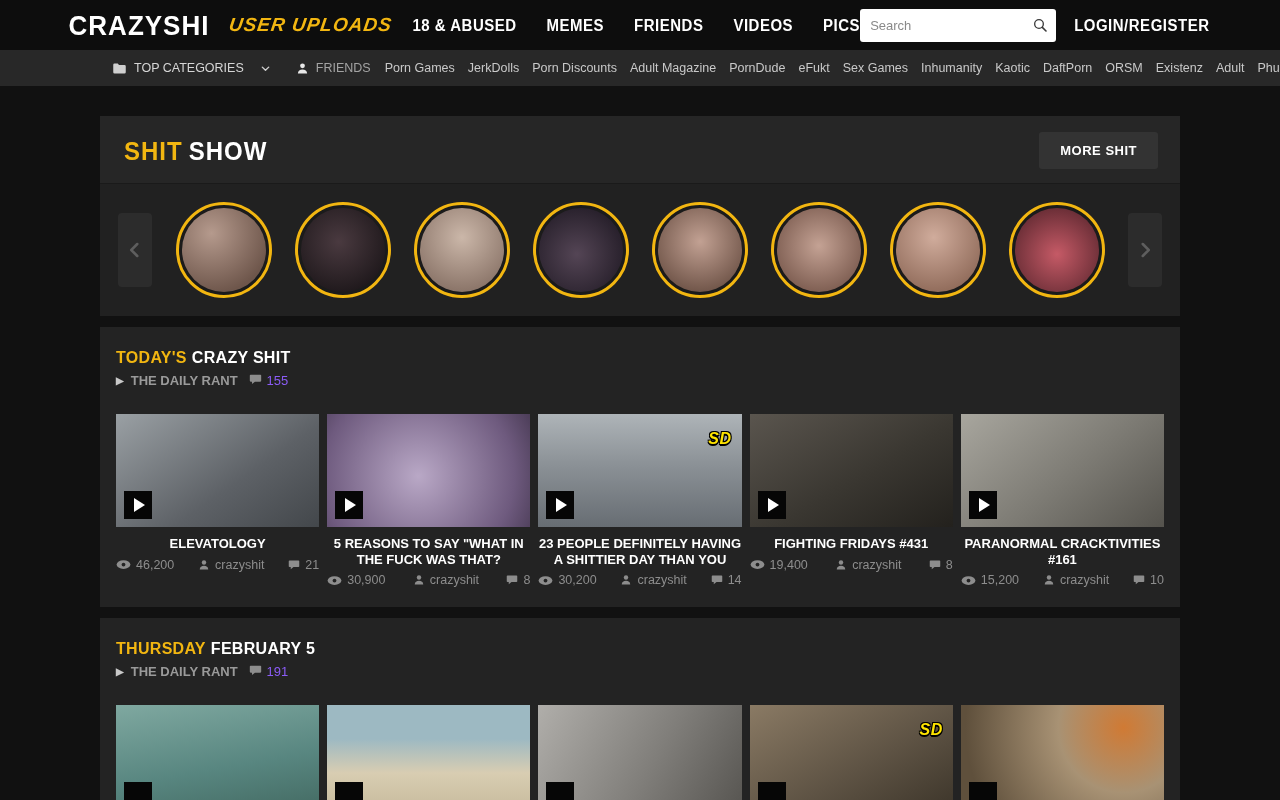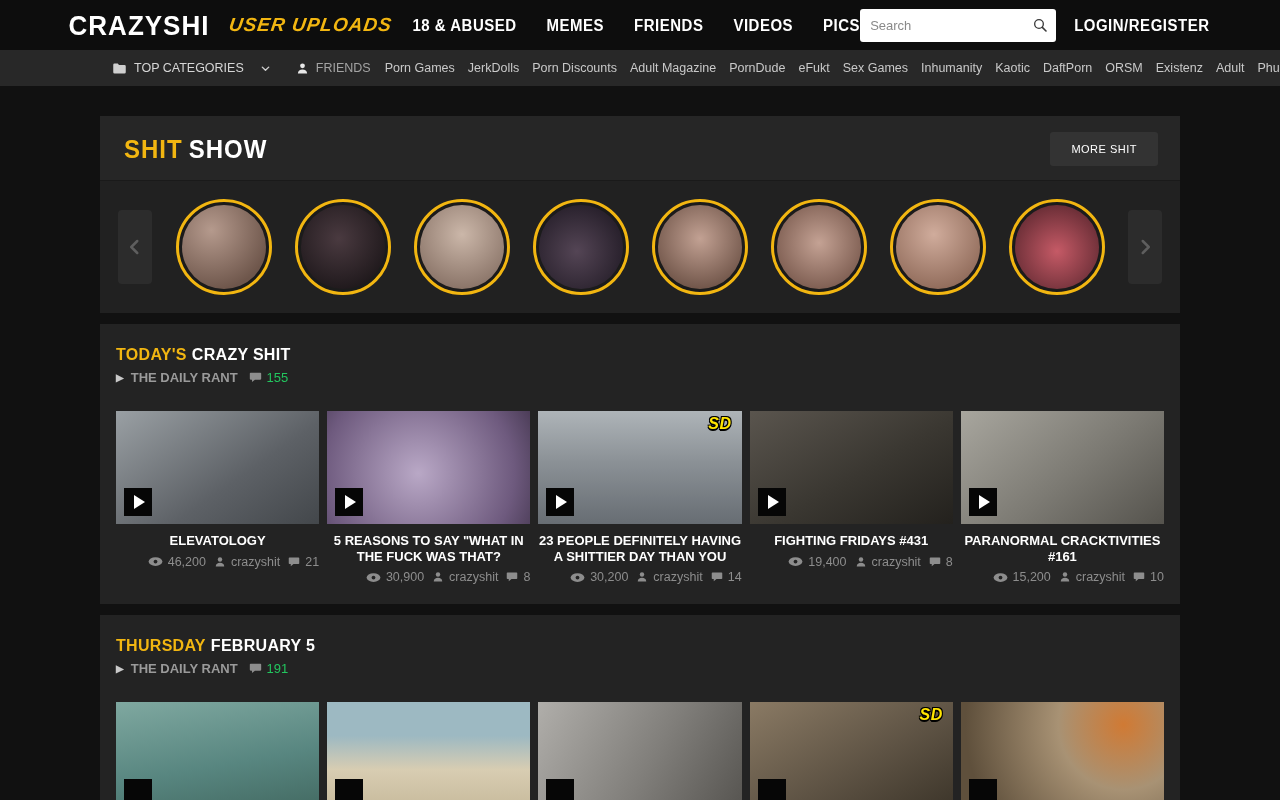--- a/index.html
+++ b/index.html
@@ -29,21 +29,21 @@
   
   .main { width:1080px; margin:30px 0 0 100px; }
   .panel { background:#232323; }
   .panel + .panel { margin-top:11px; }
 
   
   .ss-head { display:flex; align-items:center; justify-content:space-between; padding:16px 22px 14px 24px; background:#262626; border-bottom:1px solid #1a1a1a; }
   .ss-title { font-weight:800; font-size:24px; letter-spacing:1px; transform:scaleY(1.1); transform-origin:left; }
   .ss-title .accent { color:#f2b611; }
   .ss-title .rest { color:#ffffff; margin-left:6px; }
-  .btn-more { background:#333333; color:#ffffff; border:none; font-family:"Liberation Sans", sans-serif; font-weight:400; font-size:11px; letter-spacing:.5px; padding:11px 21px; border-radius:3px; cursor:pointer; }
+  .btn-more { background:#333333; color:#ffffff; border:none; font-family:"Liberation Sans", sans-serif; font-weight:700; font-size:13px; letter-spacing:.5px; padding:11px 21px; border-radius:3px; cursor:pointer; }
   .carousel { display:flex; align-items:center; justify-content:space-between; padding:18px 18px; background:#212121; }
   .car-arrow { width:34px; height:74px; background:#2c2c2c; border:none; border-radius:4px; color:#5e5e5e; display:flex; align-items:center; justify-content:center; cursor:pointer; flex:0 0 auto; }
   .circles { display:flex; gap:23px; }
   .circ { width:96px; height:96px; border-radius:50%; border:3px solid #f2b611; padding:3px; background:#1b1b1b; cursor:pointer; flex:0 0 auto; }
   .circ-img { width:100%; height:100%; border-radius:50%; }
   .cc1{background:radial-gradient(circle at 35% 30%,#b59a8d,#6e564b 75%);}
   .cc2{background:radial-gradient(circle at 45% 40%,#4a3a40,#1d171a 80%);}
   .cc3{background:radial-gradient(circle at 50% 35%,#cbb7a9,#8a7468 80%);}
   .cc4{background:radial-gradient(circle at 45% 55%,#544555,#241d28 80%);}
   .cc5{background:radial-gradient(circle at 50% 40%,#c2a193,#6e5347 80%);}
@@ -52,41 +52,41 @@
   .cc8{background:radial-gradient(circle at 50% 55%,#c55a66,#5e2830 85%);}
 
   
   .sec { padding:22px 16px 20px 16px; }
   .sec-head { padding-left:0; margin-bottom:26px; }
   .sec-title { font-weight:800; font-size:16px; letter-spacing:.3px; }
   .sec-title .accent { color:#f2b611; }
   .sec-title .rest { color:#ffffff; margin-left:5px; }
   .rant { display:flex; align-items:center; gap:7px; margin-top:6px; font-weight:700; font-size:13px; color:#9a9a9a; cursor:pointer; }
   .rant .tri { font-size:10px; color:#c9c9c9; }
-  .rant .cnt { color:#22c55e; font-weight:400; display:flex; align-items:center; gap:5px; margin-left:4px; }
+  .rant .cnt { color:#8b5cf6; font-weight:400; display:flex; align-items:flex-start; gap:5px; margin-left:4px; }
   .cards { display:grid; grid-template-columns:repeat(5,1fr); gap:8px; }
   .card { cursor:pointer; }
   .thumb { position:relative; height:113px; overflow:hidden; }
   .t1{background:linear-gradient(145deg,#9aa0a4,#5d6166 60%,#43474b);}
   .t2{background:radial-gradient(circle at 45% 55%,#b9a8c6,#6e5a7e 75%,#4c3d58);}
   .t3{background:linear-gradient(180deg,#aeb4b8,#8b9196 45%,#676d73);}
   .t4{background:linear-gradient(150deg,#5a554e,#3a3731 55%,#23211d);}
   .t5{background:linear-gradient(140deg,#a8a69e,#7c7a73 55%,#55534d);}
   .u1{background:linear-gradient(170deg,#7fa8a0,#588680 55%,#41675f);}
   .u2{background:linear-gradient(180deg,#9db9c2 30%,#d8cdb2 60%,#c4b798);}
   .u3{background:linear-gradient(120deg,#b0aeaa,#807e7a 55%,#55534f);}
   .u4{background:linear-gradient(150deg,#8a7a64,#5e5344 55%,#3a3328);}
   .u5{background:radial-gradient(circle at 80% 20%,#d07a34,#a89274 35%,#5f503c 85%);}
   .play { position:absolute; left:8px; bottom:8px; width:28px; height:28px; background:#060606; display:flex; align-items:center; justify-content:center; }
   .play i { display:block; width:0; height:0; border-left:11px solid #ffffff; border-top:7px solid transparent; border-bottom:7px solid transparent; margin-left:3px; }
-  .badge { position:absolute; top:4px; right:10px; color:#ffe400; font-weight:800; font-size:16px; letter-spacing:.5px; font-style:italic;
+  .badge { position:absolute; top:16px; right:10px; color:#ffe400; font-weight:800; font-size:16px; letter-spacing:.5px; font-style:italic;
            text-shadow:-1px -1px 0 #000,1px -1px 0 #000,-1px 1px 0 #000,1px 1px 0 #000,0 2px 0 #000; }
   .badge:empty { display:none; }
   .card-title { margin-top:9px; color:#ffffff; font-weight:700; font-size:13px; line-height:1.2; text-align:center; min-height:15px; }
-  .stats { margin-top:6px; display:flex; align-items:center; justify-content:flex-end; gap:8px; color:#8d8d8d; font-size:12.5px; }
+  .stats { margin-top:6px; display:flex; align-items:center; justify-content:space-between; gap:8px; color:#8d8d8d; font-size:12.5px; }
   .stats .st { display:flex; align-items:center; gap:5px; }
   .stats:empty { display:none; }
 </style>
 </head>
 <body>
 
 <header class="topbar">
   <div class="logo">CRAZYSHI</div>
   <div class="tagline">USER UPLOADS</div>
   <nav class="top-nav">

